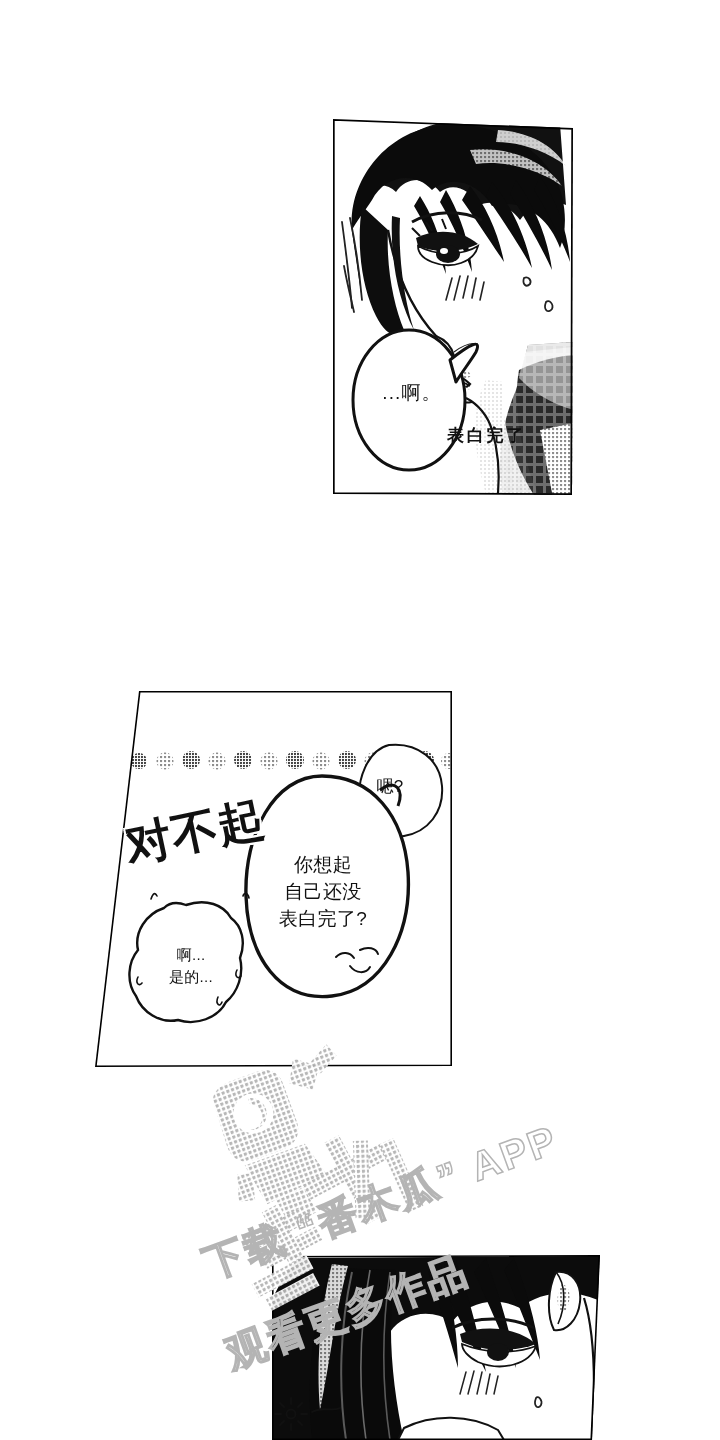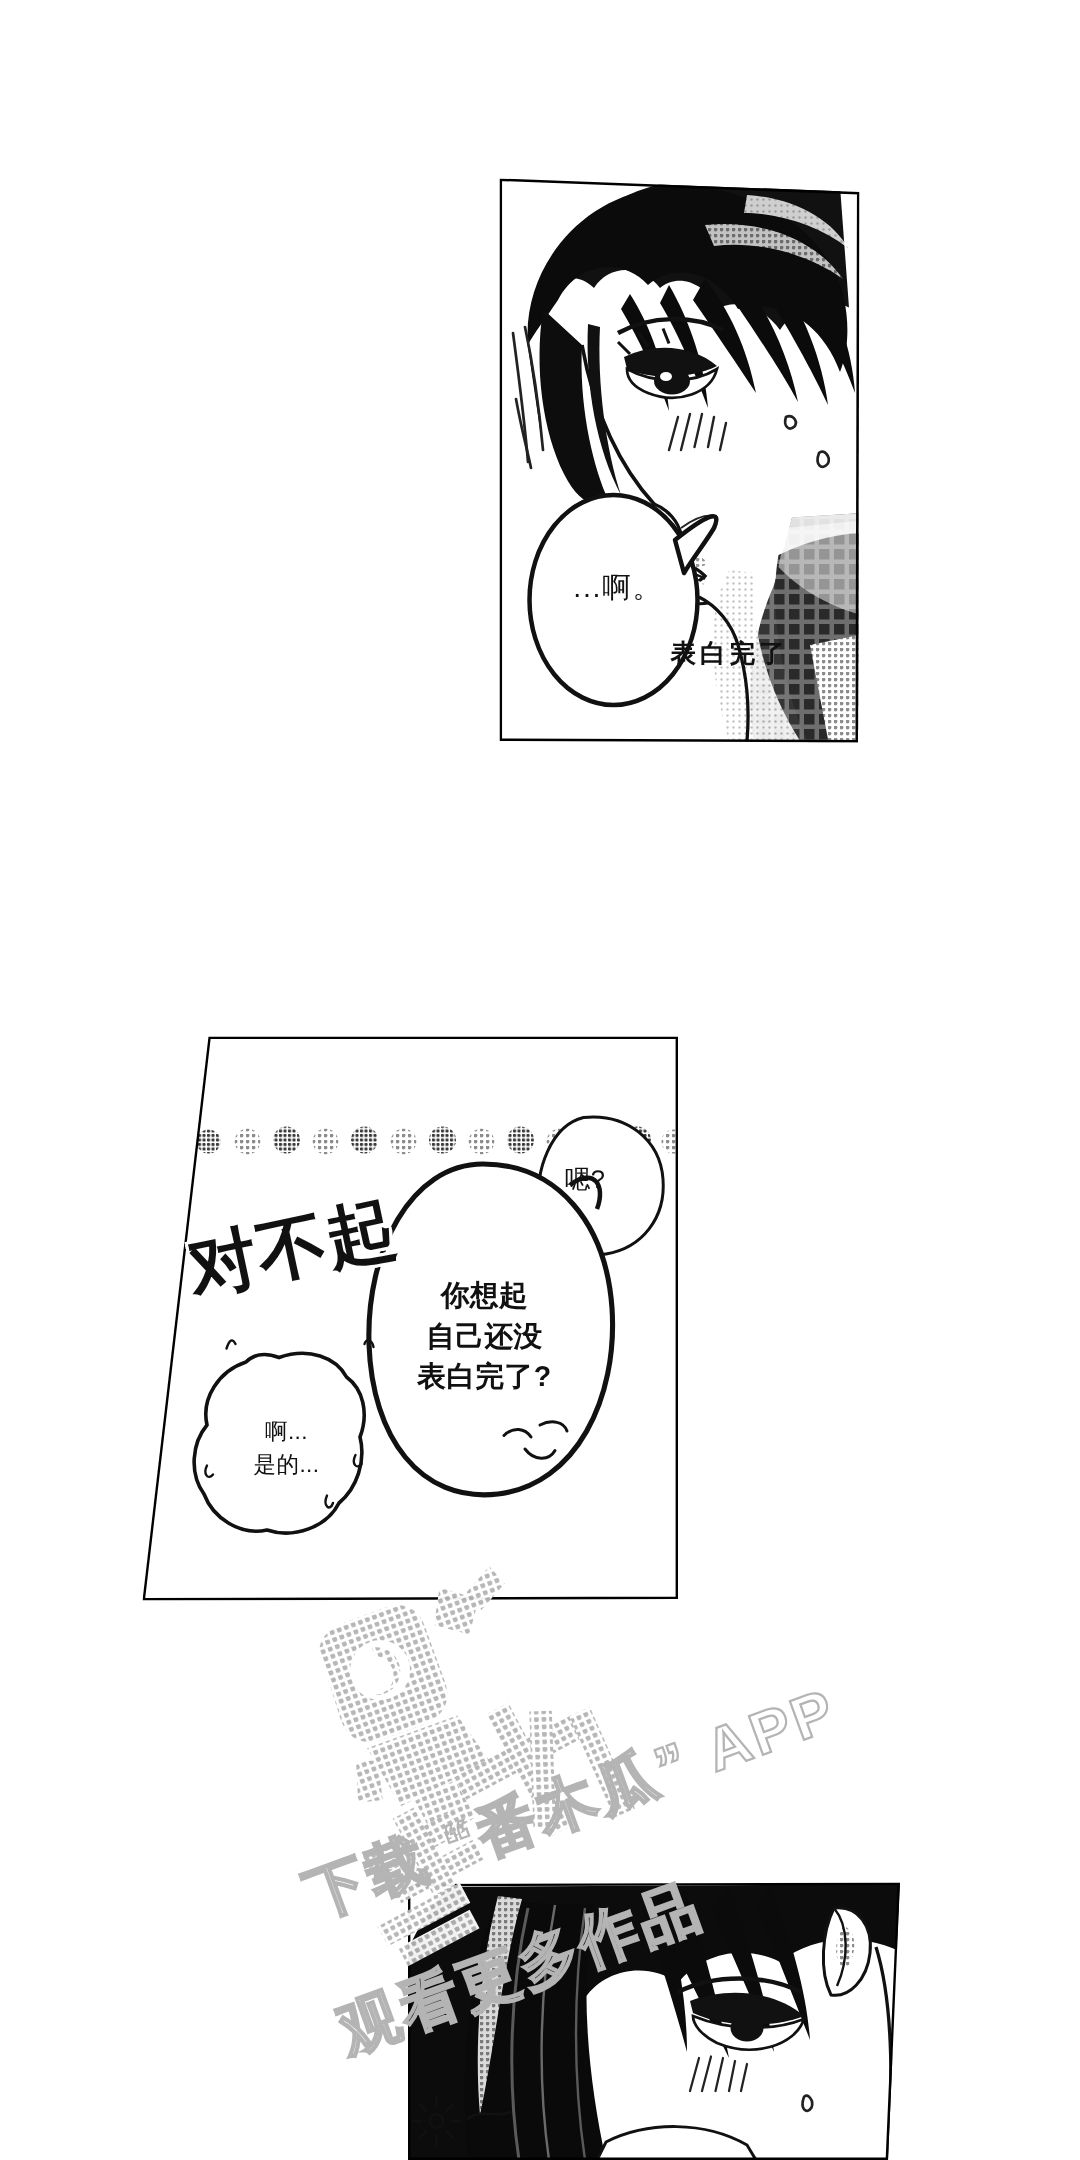--- a/index.html
+++ b/index.html
@@ -93,21 +93,21 @@
     font-size: 17px;
     text-align: center;
   }
   #p2-main-bubble-text {
     left: 258px;
     top: 852px;
     width: 130px;
     font-size: 19px;
     text-align: center;
     line-height: 1.42;
-    font-weight: 700;
+    font-weight: 400;
   }
   #p2-wobble-bubble-text {
     left: 143px;
     top: 944px;
     width: 96px;
     font-size: 15px;
     text-align: center;
     line-height: 1.45;
   }
   .wm-text {

